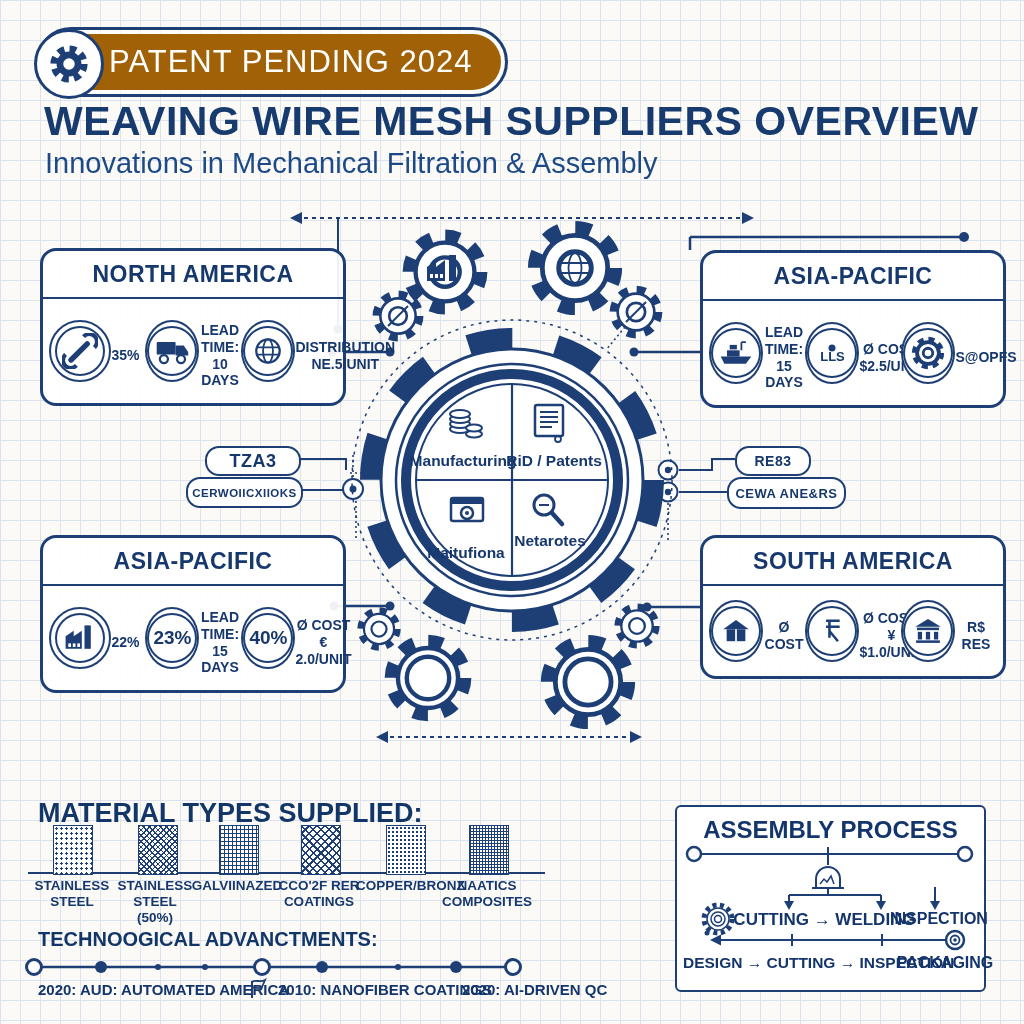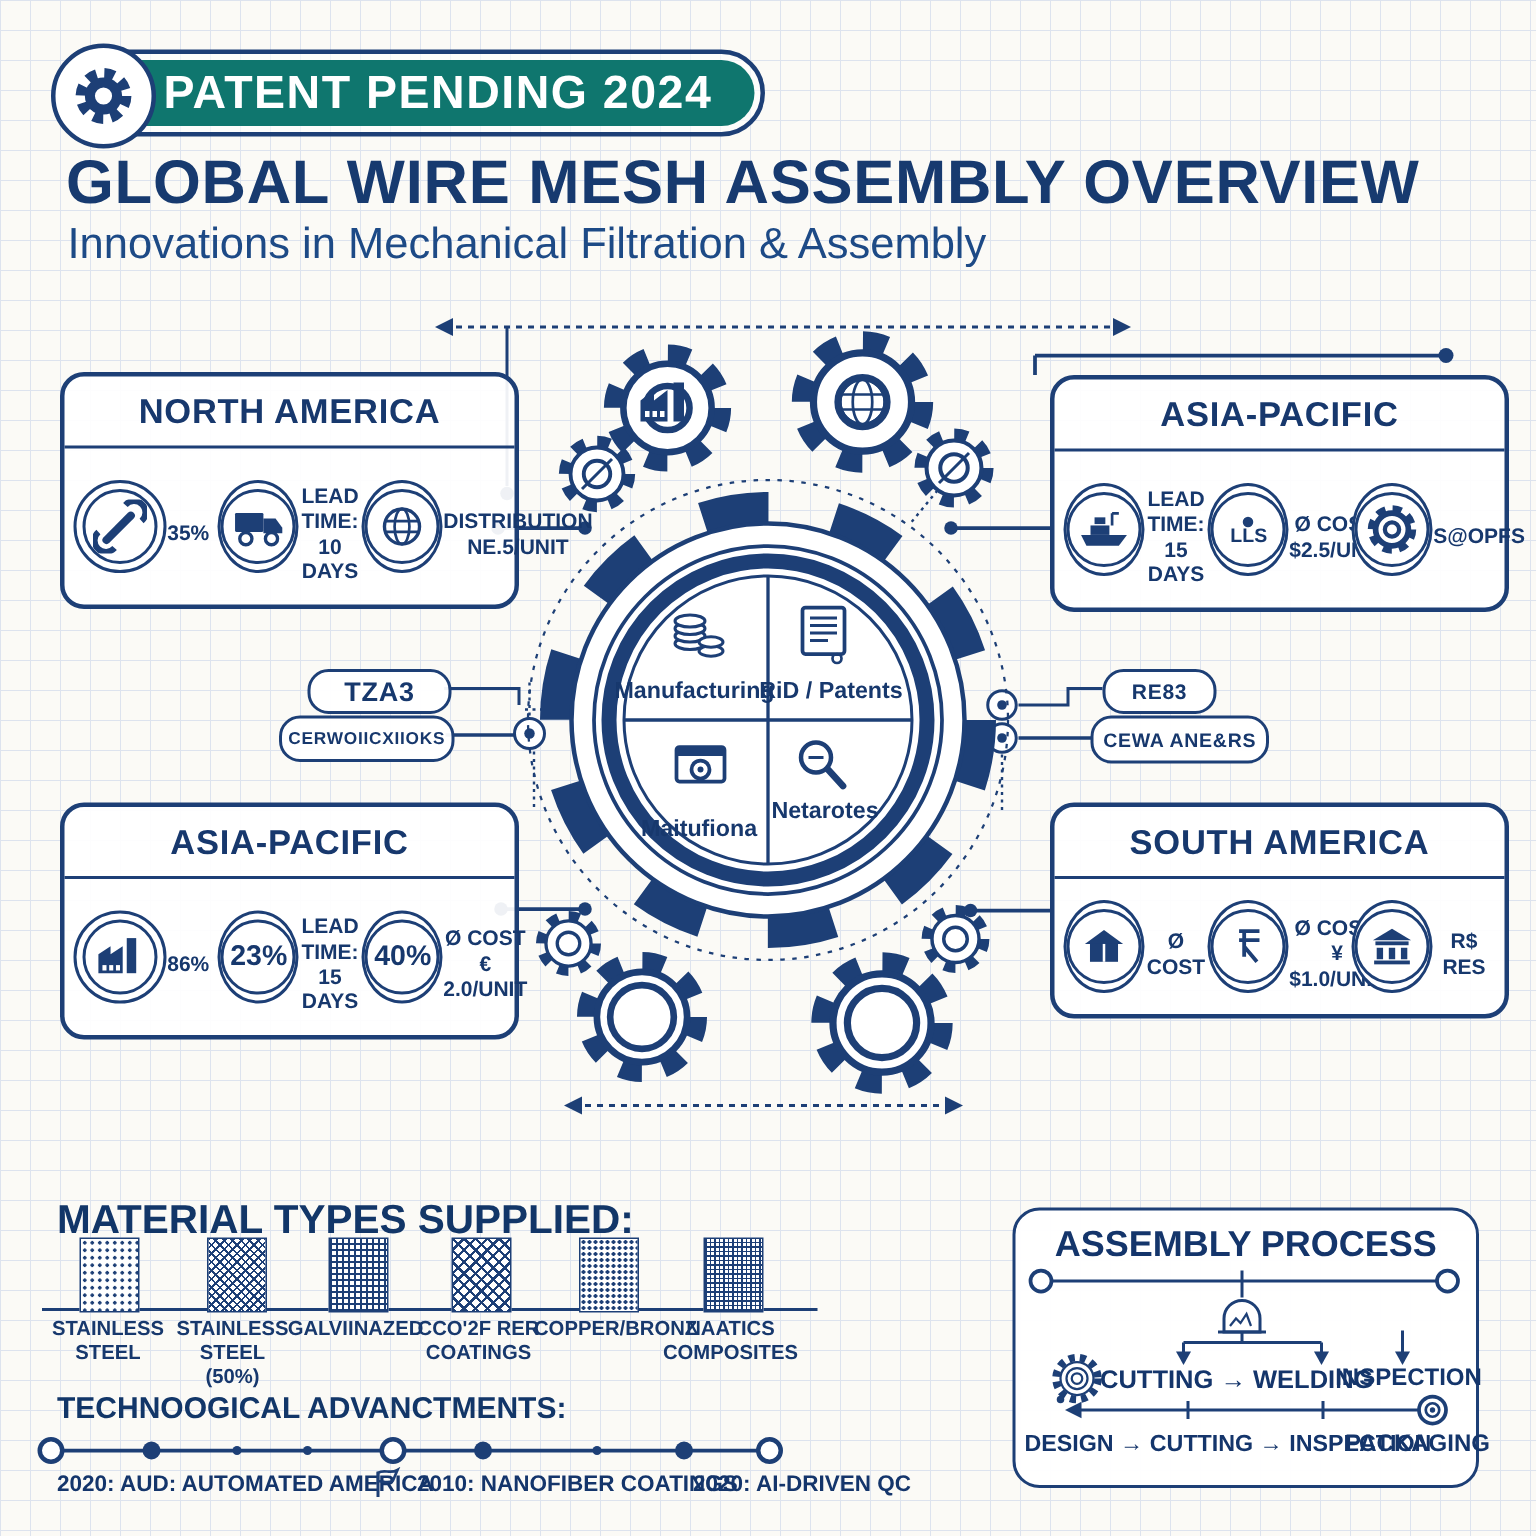--- a/index.html
+++ b/index.html
@@ -11,22 +11,22 @@
       linear-gradient(#dde3ee 1px, transparent 1px),
       linear-gradient(90deg,#dde3ee 1px, transparent 1px);
     background-size:20px 20px;
     color:#17386d;
   }
   #decor{position:absolute;left:0;top:0;z-index:1;pointer-events:none;}
   .abs{position:absolute;}
   
   .badge-wrap{left:36px;top:28px;height:68px;z-index:3;display:flex;align-items:center;}
   .badge-pill{border:3px solid #1d3f76;border-radius:38px;padding:4px;background:rgba(255,255,255,.6);}
-  .badge-inner{background:#0f766e;border-radius:30px;height:44px;display:flex;align-items:center;
-    padding:0 28px 0 66px;color:#fff;font-weight:bold;font-size:31px;letter-spacing:1px;white-space:nowrap;}
+  .badge-inner{background:#a16207;border-radius:30px;height:56px;display:flex;align-items:center;
+    padding:0 28px 0 66px;color:#fff;font-weight:normal;font-size:31px;letter-spacing:1px;white-space:nowrap;}
   .badge-gear{position:absolute;left:-2px;top:1px;width:64px;height:64px;background:#fff;border:3.5px solid #1d3f76;
     border-radius:50%;display:flex;align-items:center;justify-content:center;}
   
   .title{left:44px;top:98px;font-size:41px;font-weight:bold;color:#173a6f;z-index:3;letter-spacing:.5px;}
   .subtitle{left:45px;top:147px;font-size:29px;color:#1d4a86;z-index:3;}
   
   .panel{position:absolute;width:300px;background:rgba(255,255,255,.93);border:3px solid #1d3f76;border-radius:16px;z-index:2;}
   .panel-title{height:46px;border-bottom:2.5px solid #1d3f76;display:flex;align-items:center;justify-content:center;
     font-weight:bold;font-size:23px;color:#17386d;letter-spacing:.5px;}
   .panel-body{display:flex;justify-content:space-around;padding:14px 6px 14px;}
@@ -54,21 +54,21 @@
              repeating-linear-gradient(90deg,#1d3f76 0 1.1px,transparent 1.1px 4px);}
   .mesh-diamond{background-image:repeating-linear-gradient(45deg,#1d3f76 0 1.6px,transparent 1.6px 5.5px),
              repeating-linear-gradient(-45deg,#1d3f76 0 1.6px,transparent 1.6px 5.5px);}
   .mesh-dots2{background-image:radial-gradient(#1d3f76 1.2px, transparent 1.3px);background-size:4px 4px;}
   .mesh-fine{background-image:repeating-linear-gradient(0deg,#1d3f76 0 1px,transparent 1px 3px),
              repeating-linear-gradient(90deg,#1d3f76 0 1px,transparent 1px 3px);}
   
   .tl-label{position:absolute;top:981px;font-weight:bold;font-size:15px;z-index:2;color:#14356b;white-space:nowrap;}
   
   .assembly{position:absolute;left:675px;top:805px;width:307px;height:183px;border:2.5px solid #1d3f76;
-    border-radius:18px;background:rgba(255,255,255,.95);z-index:2;}
+    border-radius:6px;background:rgba(255,255,255,.95);z-index:2;}
   .assembly-title{position:absolute;top:9px;left:0;width:100%;text-align:center;font-weight:bold;font-size:24px;color:#14356b;}
   .asm-label{position:absolute;font-weight:bold;color:#14356b;text-align:center;white-space:nowrap;}
   .st{stroke:#1d3f76;}
   .fl{fill:#1d3f76;}
 </style>
 </head>
 <body>
 
 <svg id="decor" width="1024" height="1024" viewBox="0 0 1024 1024">
   <defs>
@@ -185,21 +185,21 @@
     <div class="badge-inner">PATENT PENDING 2024</div>
   </div>
   <div class="badge-gear">
     <svg width="42" height="42" viewBox="-22 -22 44 44">
       <circle r="15" fill="none" stroke="#1d3f76" stroke-width="9" stroke-dasharray="6.6 5.2"></circle>
       <circle r="13" fill="#1d3f76"></circle>
       <circle r="6" fill="#fff"></circle>
     </svg>
   </div>
 </div>
-<div class="abs title">GLOBAL WIRE MESH ASSEMBLY OVERVIEW</div>
+<div class="abs title">WEAVING WIRE MESH SUPPLIERS OVERVIEW</div>
 <div class="abs subtitle">Innovations in Mechanical Filtration &amp; Assembly</div>
 
 <div class="panel" style="left:40px;top:248px;">
   <div class="panel-title">NORTH AMERICA</div>
   <div class="panel-body">
     <div class="cell">
       <div class="ring">
           <div class="ring-inner">
         <svg width="36" height="36" viewBox="-20 -20 40 40" fill="none" class="st">
           <path d="M-10 10 L8 -8" stroke-width="6" stroke-linecap="round"></path>
@@ -292,21 +292,21 @@
           <div class="ring-inner">
         <svg width="36" height="36" viewBox="-20 -20 40 40">
           <rect x="5" y="-14" width="7" height="26" class="fl"></rect>
           <path d="M-16 12 V-2 L-7 -8 V-2 L2 -8 V12 Z" class="fl"></path>
           <rect x="-13" y="6" width="3" height="4" fill="#fff"></rect>
               <rect x="-8" y="6" width="3" height="4" fill="#fff"></rect>
               <rect x="-3" y="6" width="3" height="4" fill="#fff"></rect>
         </svg>
       </div>
         </div>
-      <div class="cell-label">86%</div>
+      <div class="cell-label">22%</div>
     </div>
     <div class="cell">
       <div class="ring">
           <div class="ring-inner">
         <span class="pct">23%</span>
       </div>
         </div>
       <div class="cell-label">LEAD TIME:
 15 DAYS</div>
     </div>

